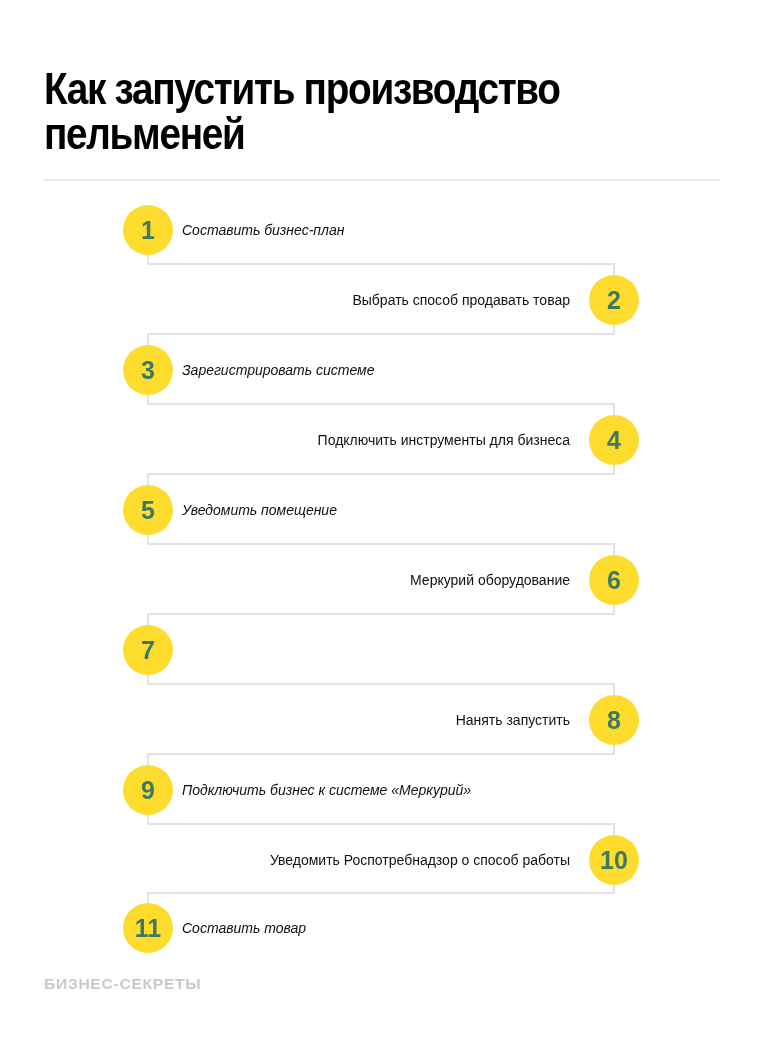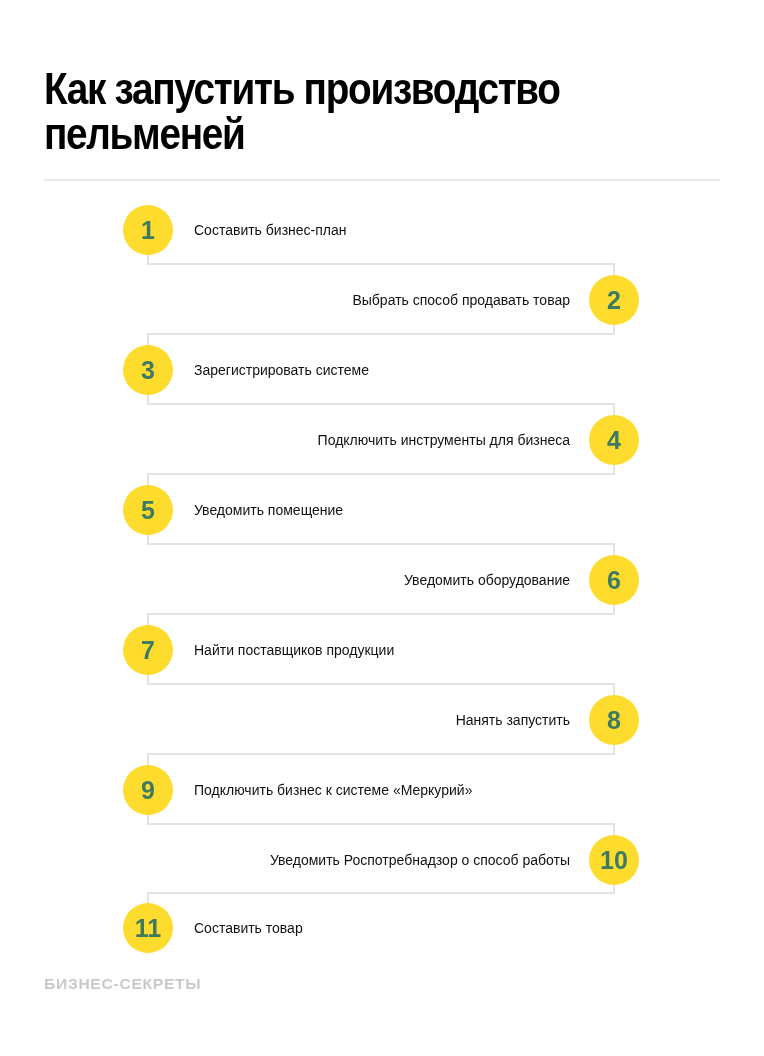--- a/index.html
+++ b/index.html
@@ -20,21 +20,21 @@
       position: absolute; width: 50px; height: 50px; border-radius: 50%;
       background: #fddc2e; color: #3e7a62;
       font-family: "Liberation Sans", sans-serif; font-weight: 700; font-size: 25px;
       display: flex; align-items: center; justify-content: center;
     }
     .label {
       position: absolute; top: 0; height: 50px; line-height: 50px;
       font-size: 14px; color: #111; white-space: nowrap;
     }
     .step.left .circle { left: 123px; }
-    .step.left .label { left: 194px; }
+    .step.left .label { left: 182px; font-style: italic; }
     .step.right .circle { left: 589px; }
     .step.right .label { right: 194px; text-align: left; }
     .step { left: 0; width: 764px; }
     .footer {
       position: absolute; left: 44px; top: 976px;
       font-family: "Liberation Sans", sans-serif; font-weight: 700; font-size: 14px;
       letter-spacing: 0.6px; color: #c9c9c9;
       transform: scaleX(1.12); transform-origin: left top;
     }
   </style>
@@ -79,25 +79,24 @@
   <div class="step right" style="top:415px">
     <div class="circle">4</div>
     <div class="label">Подключить инструменты для бизнеса</div>
   </div>
   <div class="step left" style="top:485px">
     <div class="circle">5</div>
     <div class="label">Уведомить помещение</div>
   </div>
   <div class="step right" style="top:555px">
     <div class="circle">6</div>
-    <div class="label">Уведомить оборудование</div>
+    <div class="label">Меркурий оборудование</div>
   </div>
   <div class="step left" style="top:625px">
     <div class="circle">7</div>
-    <div class="label">Найти поставщиков продукции</div>
   </div>
   <div class="step right" style="top:695px">
     <div class="circle">8</div>
     <div class="label">Нанять запустить</div>
   </div>
   <div class="step left" style="top:765px">
     <div class="circle">9</div>
     <div class="label">Подключить бизнес к системе «Меркурий»</div>
   </div>
   <div class="step right" style="top:835px">

